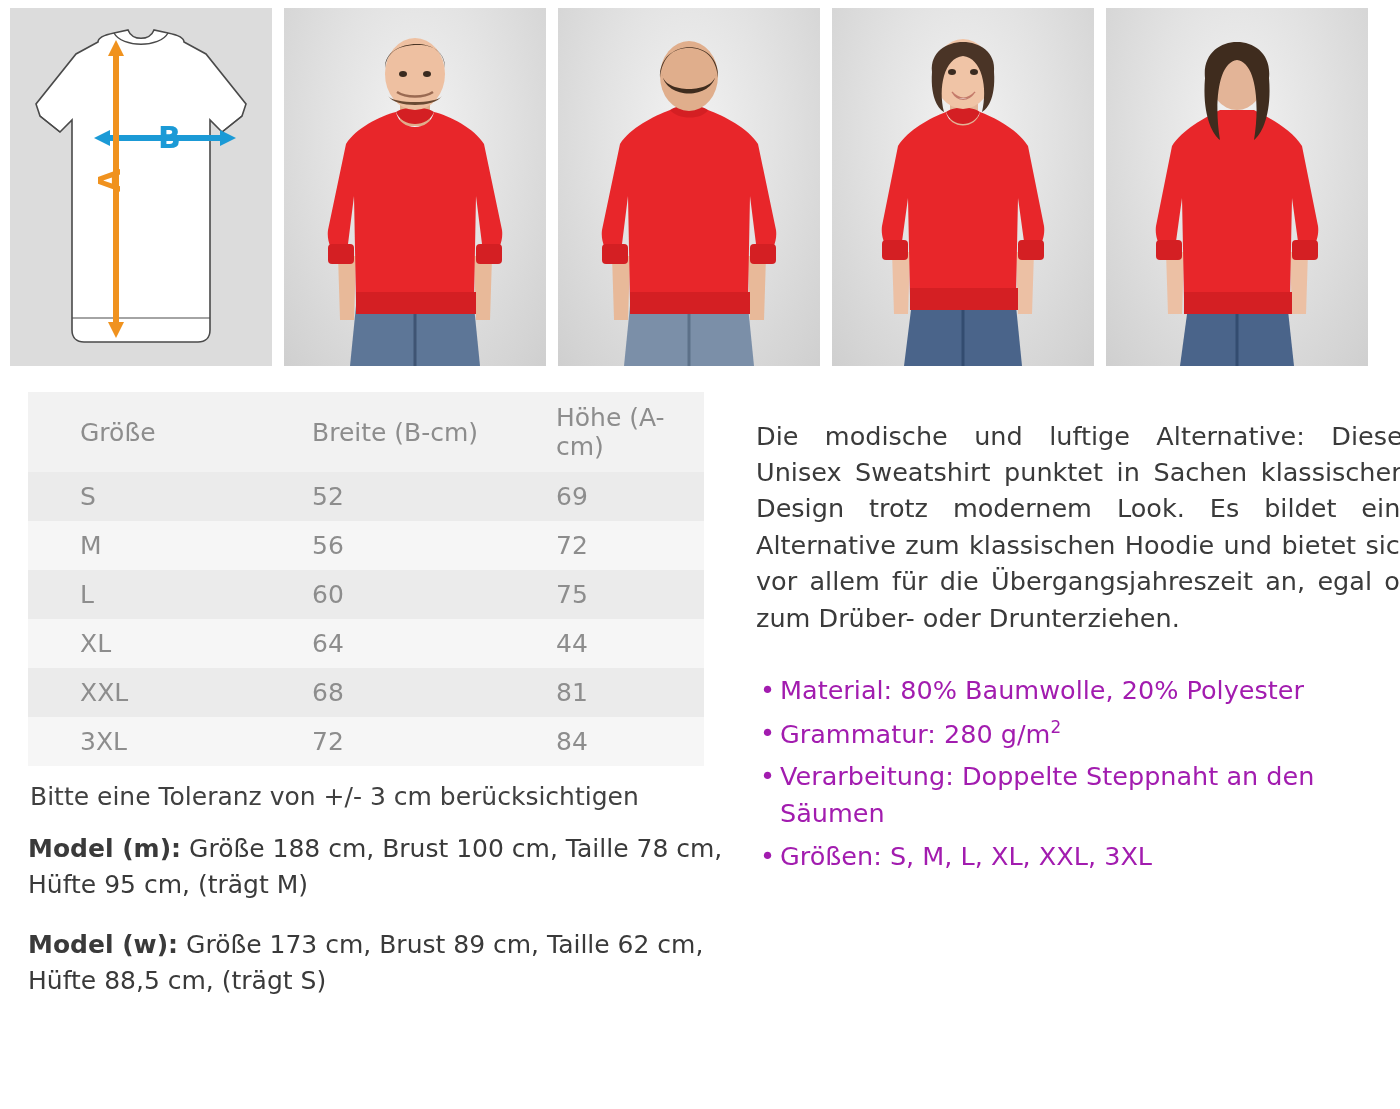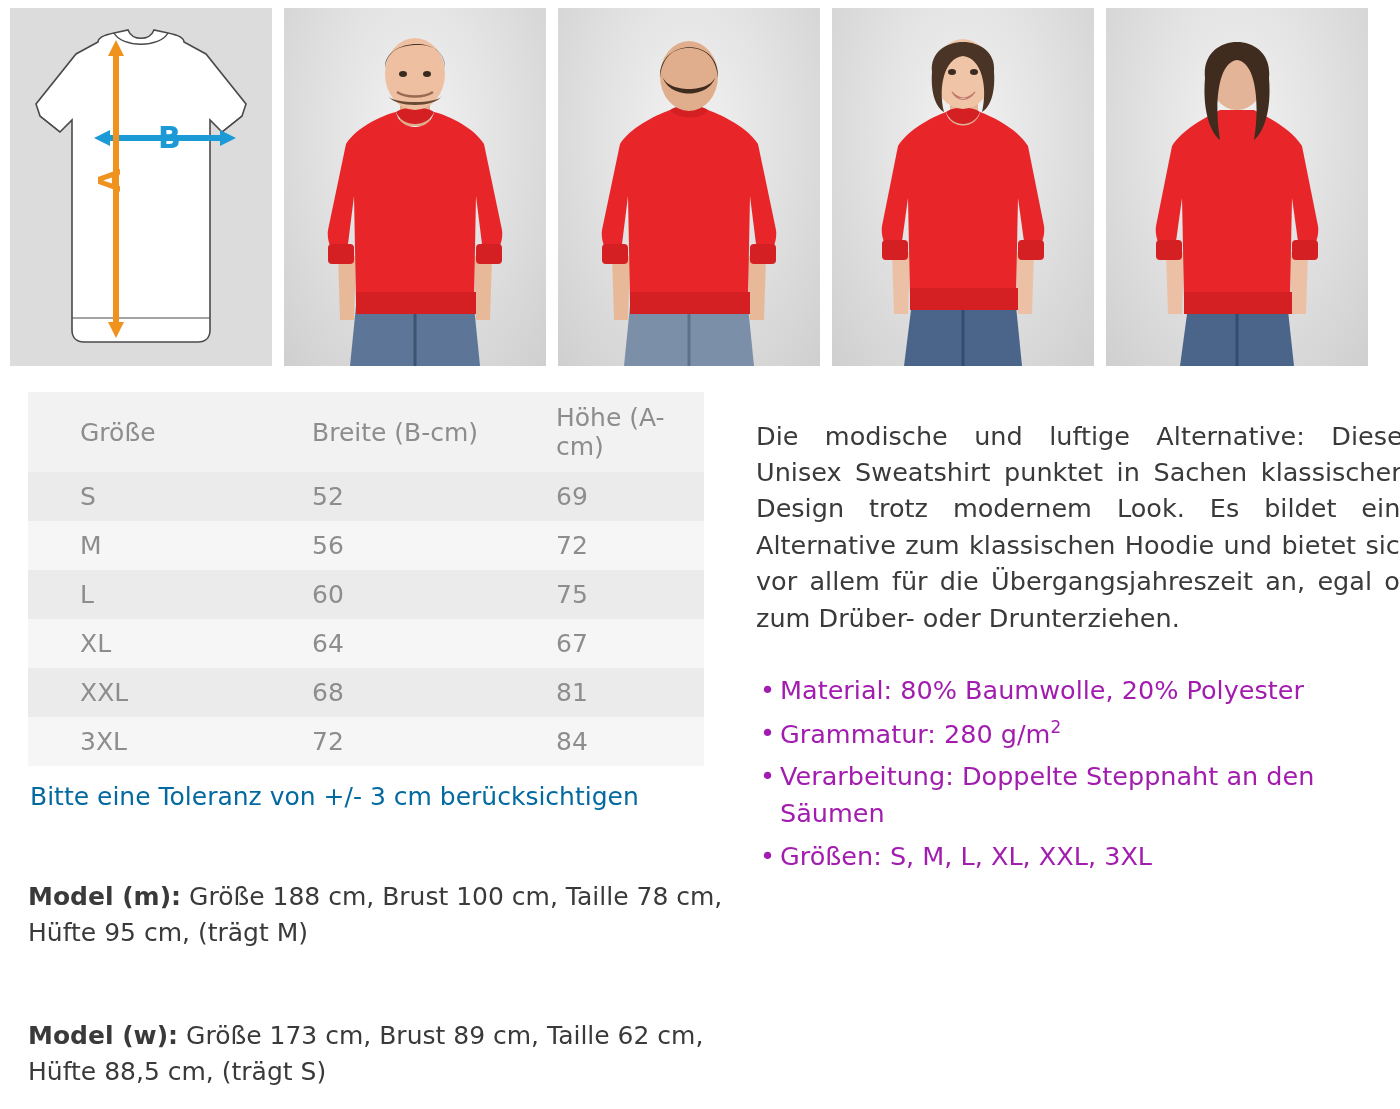--- a/index.html
+++ b/index.html
@@ -82,27 +82,27 @@
     color: #8d8d8d;
   }
   table.size-table tr.odd td { background: #ebebeb; }
   table.size-table tr.even td { background: #f6f6f6; }
   table.size-table col.c1 { width: 232px; }
   table.size-table col.c2 { width: 244px; }
   table.size-table col.c3 { width: 200px; }
 
   .tolerance {
     font-size: 25px;
-    color: #0369a1;
+    color: #404040;
     margin: 16px 0 0 2px;
   }
   .model-line {
     font-size: 25px;
     color: #3a3a3a;
-    margin-top: 68px;
+    margin-top: 20px;
     line-height: 1.42;
   }
   .model-line b { font-weight: bold; }
 
   .desc {
     font-size: 25.5px;
     line-height: 1.43;
     color: #3a3a3a;
     text-align: justify;
   }
@@ -287,21 +287,21 @@
           <td>72</td>
         </tr>
         <tr class="odd">
           <td>L</td>
           <td>60</td>
           <td>75</td>
         </tr>
         <tr class="even">
           <td>XL</td>
           <td>64</td>
-          <td>67</td>
+          <td>44</td>
         </tr>
         <tr class="odd">
           <td>XXL</td>
           <td>68</td>
           <td>81</td>
         </tr>
         <tr class="even">
           <td>3XL</td>
           <td>72</td>
           <td>84</td>

